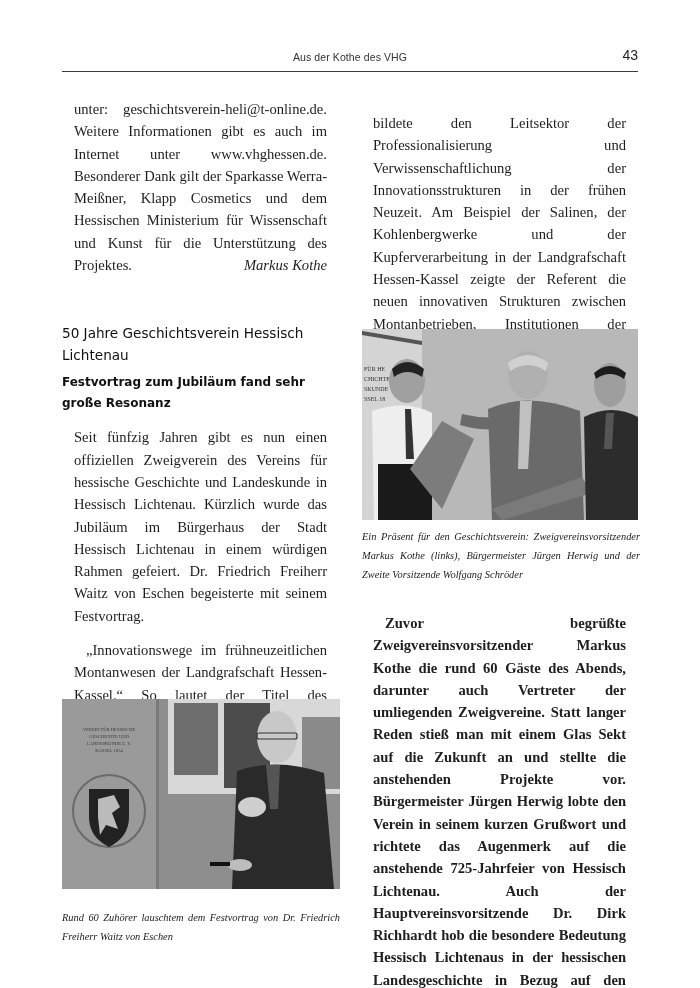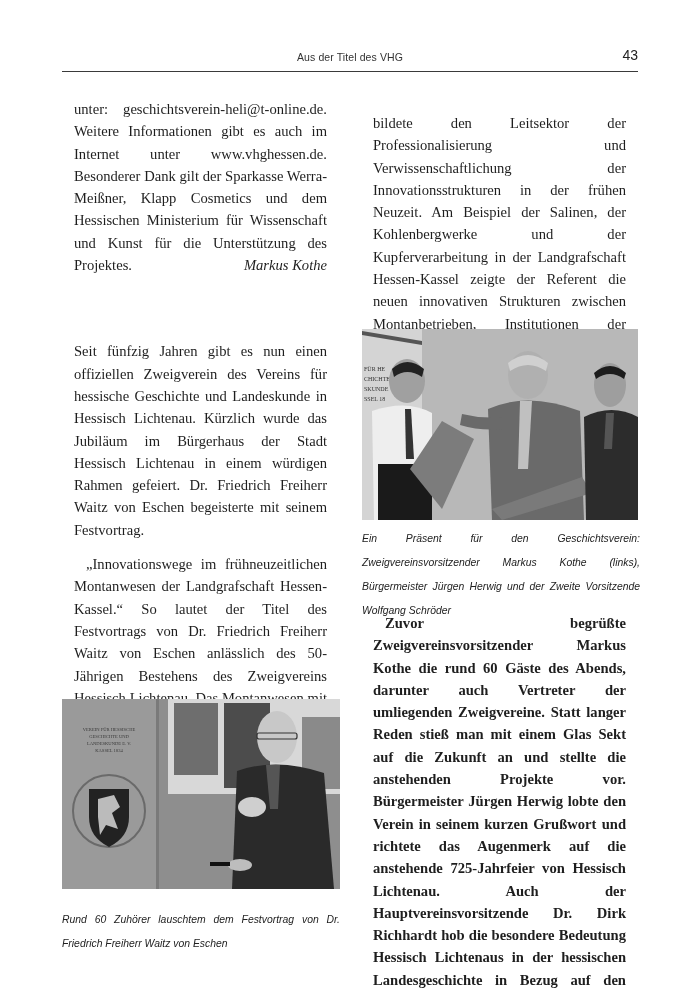--- a/index.html
+++ b/index.html
@@ -7,41 +7,43 @@
   .header { position:absolute; left:62px; top:45px; width:576px; height:26px; border-bottom:1px solid #3a3a3a; }
   .running-title { position:absolute; left:0; width:576px; top:6px; text-align:center; font-family:"Liberation Sans", sans-serif; font-size:10.5px; color:#333; letter-spacing:0.1px; }
   .page-number { position:absolute; right:0; top:2px; font-family:"Liberation Sans", sans-serif; font-size:14px; color:#222; }
   .col { position:absolute; width:277px; font-family:"Liberation Serif", serif; font-size:14.6px; line-height:22.3px; text-align:justify; color:#1e1e1e; }
   .col p { margin:12px; }
   .indent { text-indent:12px; }
   .sig { float:right; font-style:italic; }
   .clear { clear:both; }
   .h2 { font-family:"DejaVu Sans", sans-serif; font-size:13.6px; line-height:22px; color:#111; margin:0; text-align:left; font-weight:normal; }
   .h3 { font-family:"DejaVu Sans", sans-serif; font-size:12px; line-height:21px; color:#111; margin:0; text-align:left; }
-  .caption { font-family:Liberation Sans, sans-serif; font-style:italic; font-size:10.4px; line-height:24px; text-align:justify; color:#222; }
+  .caption { font-family:Liberation Serif, serif; font-style:italic; font-size:10.4px; line-height:19px; text-align:justify; color:#222; }
   .photo { position:absolute; background:#8c8c8c; overflow:hidden; }
   .photo svg { display:block; width:100%; height:100%; }
   .cap-abs { position:absolute; width:278px; }
 </style>
 </head>
 <body>
 
 <div class="header">
-  <div class="running-title">Aus der Titel des VHG</div>
+  <div class="running-title">Aus der Kothe des VHG</div>
   <div class="page-number">43</div>
 </div>
 
 <div class="col" style="left:62px; top:86px;">
   <p style="hyphens:manual;">
     <span>unter: geschichtsverein-heli@t-online.de. Weitere Informationen gibt es auch im Internet unter www.vhghessen.de. Besonderer Dank gilt der Sparkasse Werra-Meißner, Klapp Cosmetics und dem Hessischen Ministerium für Wissenschaft und Kunst für die Unterstützung des Projektes.</span>
     <span class="sig">Markus Kothe</span>
   </p>
   <div class="clear"></div>
   <div style="height:34px;"></div>
+  <h2 class="h2">50 Jahre Geschichtsverein Hessisch Lichtenau</h2>
   <div style="height:6px;"></div>
+  <h3 class="h3">Festvortrag zum Jubiläum fand sehr große Resonanz</h3>
   <p>Seit fünfzig Jahren gibt es nun einen offiziellen Zweigverein des Vereins für hessische Geschichte und Landeskunde in Hessisch Lichtenau. Kürzlich wurde das Jubiläum im Bürgerhaus der Stadt Hessisch Lichtenau in einem würdigen Rahmen gefeiert. Dr. Friedrich Freiherr Waitz von Eschen begeisterte mit seinem Festvortrag.</p>
   <p class="indent">„Innovationswege im frühneuzeitlichen Montanwesen der Landgrafschaft Hessen-Kassel.“ So lautet der Titel des Festvortrags von Dr. Friedrich Freiherr Waitz von Eschen anlässlich des 50-Jährigen Bestehens des Zweigvereins Hessisch Lichtenau. Das Montanwesen mit seinen Bergwerken, Hütten, metallverarbeitenden Betrieben und Salinen</p>
 </div>
 
 <div class="photo" style="left:62px; top:699px; width:278px; height:190px;">
   <svg viewBox="0 0 278 190" preserveAspectRatio="none">
     <rect x="0" y="0" width="278" height="190" fill="#8e8e8e"></rect>
     <rect x="0" y="0" width="95" height="190" fill="#9a9a9a"></rect>
     <rect x="94" y="0" width="3" height="190" fill="#7a7a7a"></rect>
     <rect x="106" y="0" width="172" height="95" fill="#d8d8d8"></rect>

